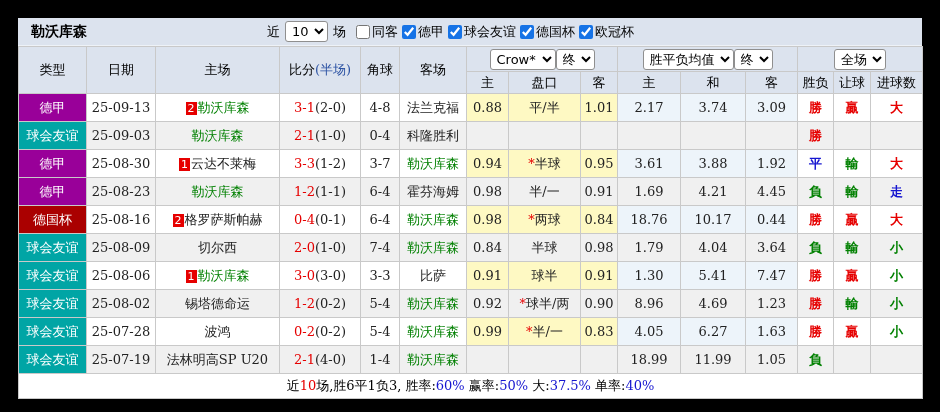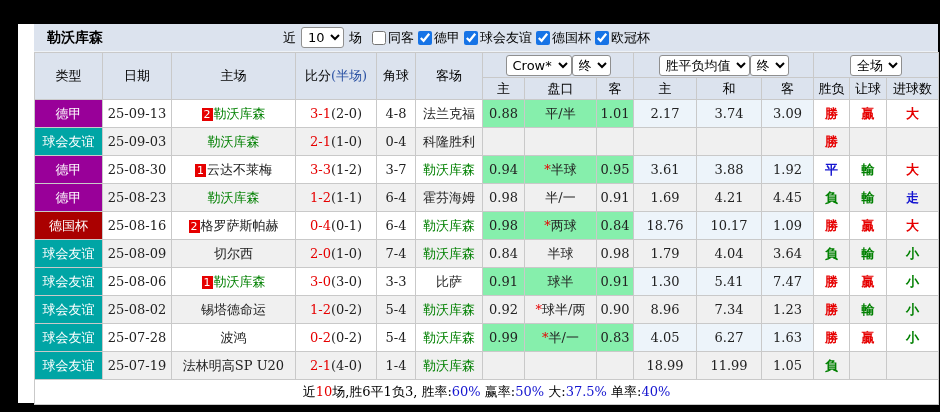--- a/index.html
+++ b/index.html
@@ -1,18 +1,18 @@
 <!DOCTYPE html>
 <html><head>
 <meta charset="utf-8">
 <style>
   html,body{margin:0;padding:0;}
   #frame{position:relative;width:940px;height:412px;background:#000;overflow:hidden;
          font-family:"DejaVu Serif","Liberation Serif",serif;}
-  #content{position:absolute;left:18px;top:24px;width:904px;height:379px;background:#fff;padding-left:16px;}
+  #content{position:absolute;left:18px;top:18px;width:904px;height:379px;background:#fff;}
 
   
   .titlebar{height:28px;background:#dce3ee;display:flex;align-items:center;box-sizing:border-box;
             border-bottom:1px solid #eef2f7;}
   .team-title{font-weight:bold;font-size:14px;color:#000;padding-left:13px;}
   .controls{display:flex;align-items:center;margin-left:auto;padding-right:288px;font-size:13px;color:#000;white-space:nowrap;}
   .controls > *{flex:none;}
   .controls select{margin:0 5px;}
   select{font-size:13px;height:21px;background:#fff;border:1px solid #8f8f8f;border-radius:3px;
          font-family:"DejaVu Sans","Liberation Sans",sans-serif;color:#000;padding:0 2px;}
@@ -21,21 +21,21 @@
   #sameaway{margin-left:10px;}
 
   
   table{border-collapse:collapse;table-layout:fixed;width:904px;font-size:13px;color:#222;}
   th,td{border:1px solid #c9c9c9;text-align:center;padding:0;overflow:hidden;white-space:nowrap;}
   thead th{background:#dce3ee;font-weight:normal;color:#000;}
   tr.sel-row th{height:24px;}
   tr.sub-row th{height:21px;}
   tbody td{height:27px;background:#fff;}
   tbody tr.even td{background:#f0f0f0;}
-  tbody td.c-cream{background:#86efac;}
+  tbody td.c-cream{background:#fef9c3;}
   tbody td.c-blue{background:#edf4fa;text-align:center;}
   td.c-type{color:#fff;}
   .team-green{color:#008000;}
   .badge{display:inline-block;background:#e60000;color:#fff;font-size:11px;line-height:13px;
          padding:0 2px;margin-right:1px;font-family:"DejaVu Sans","Liberation Sans",sans-serif;}
   .score-ft{color:#e60000;}
   .score-ht{color:#222;text-align:center;}
   .star{color:#e60000;}
   .half-lbl{color:#2b52a3;text-align:center;}
   .res{font-weight:bold;}
@@ -198,21 +198,21 @@
             <td>25-08-16</td>
             <td><span class="badge">2</span><span>格罗萨斯帕赫</span></td>
             <td><span class="score-ft">0-4</span><span class="score-ht">(0-1)</span></td>
             <td>6-4</td>
             <td><span class="team-green">勒沃库森</span></td>
             <td class="c-cream">0.98</td>
             <td class="c-cream"><span class="star">*</span><span>两球</span></td>
             <td class="c-cream">0.84</td>
             <td class="c-blue">18.76</td>
             <td class="c-blue">10.17</td>
-            <td class="c-blue">1.09</td>
+            <td class="c-blue">0.44</td>
             <td><span class="res" style="color: rgb(230, 0, 0);">勝</span></td>
             <td><span class="res" style="color: rgb(230, 0, 0);">贏</span></td>
             <td><span class="res" style="color: rgb(230, 0, 0);">大</span></td>
           </tr>
           <tr class="even">
             <td class="c-type" style="background: rgb(0, 165, 165);">球会友谊</td>
             <td>25-08-09</td>
             <td><span>切尔西</span></td>
             <td><span class="score-ft">2-0</span><span class="score-ht">(1-0)</span></td>
             <td>7-4</td>
@@ -248,21 +248,21 @@
             <td class="c-type" style="background: rgb(0, 165, 165);">球会友谊</td>
             <td>25-08-02</td>
             <td><span>锡塔德命运</span></td>
             <td><span class="score-ft">1-2</span><span class="score-ht">(0-2)</span></td>
             <td>5-4</td>
             <td><span class="team-green">勒沃库森</span></td>
             <td class="c-cream">0.92</td>
             <td class="c-cream"><span class="star">*</span><span>球半/两</span></td>
             <td class="c-cream">0.90</td>
             <td class="c-blue">8.96</td>
-            <td class="c-blue">7.34</td>
+            <td class="c-blue">4.69</td>
             <td class="c-blue">1.23</td>
             <td><span class="res" style="color: rgb(230, 0, 0);">勝</span></td>
             <td><span class="res" style="color: rgb(0, 128, 0);">輸</span></td>
             <td><span class="res" style="color: rgb(0, 128, 0);">小</span></td>
           </tr>
           <tr class="odd">
             <td class="c-type" style="background: rgb(0, 165, 165);">球会友谊</td>
             <td>25-07-28</td>
             <td><span>波鸿</span></td>
             <td><span class="score-ft">0-2</span><span class="score-ht">(0-2)</span></td>

